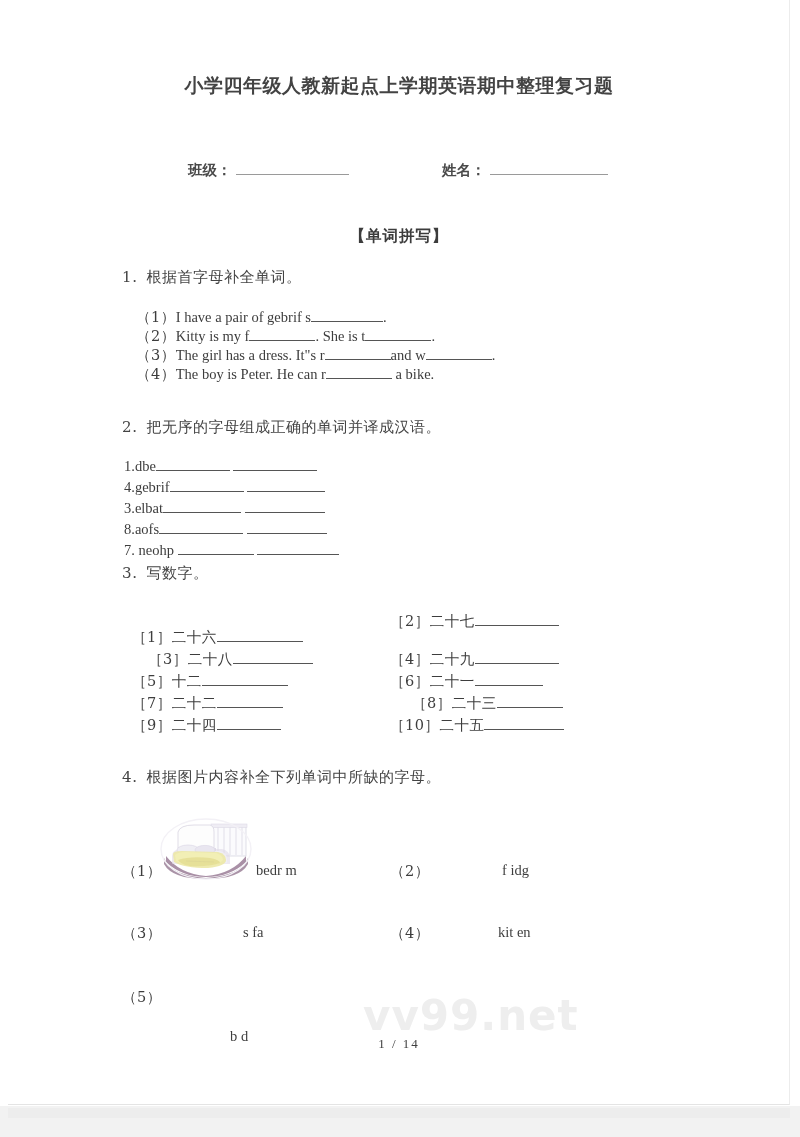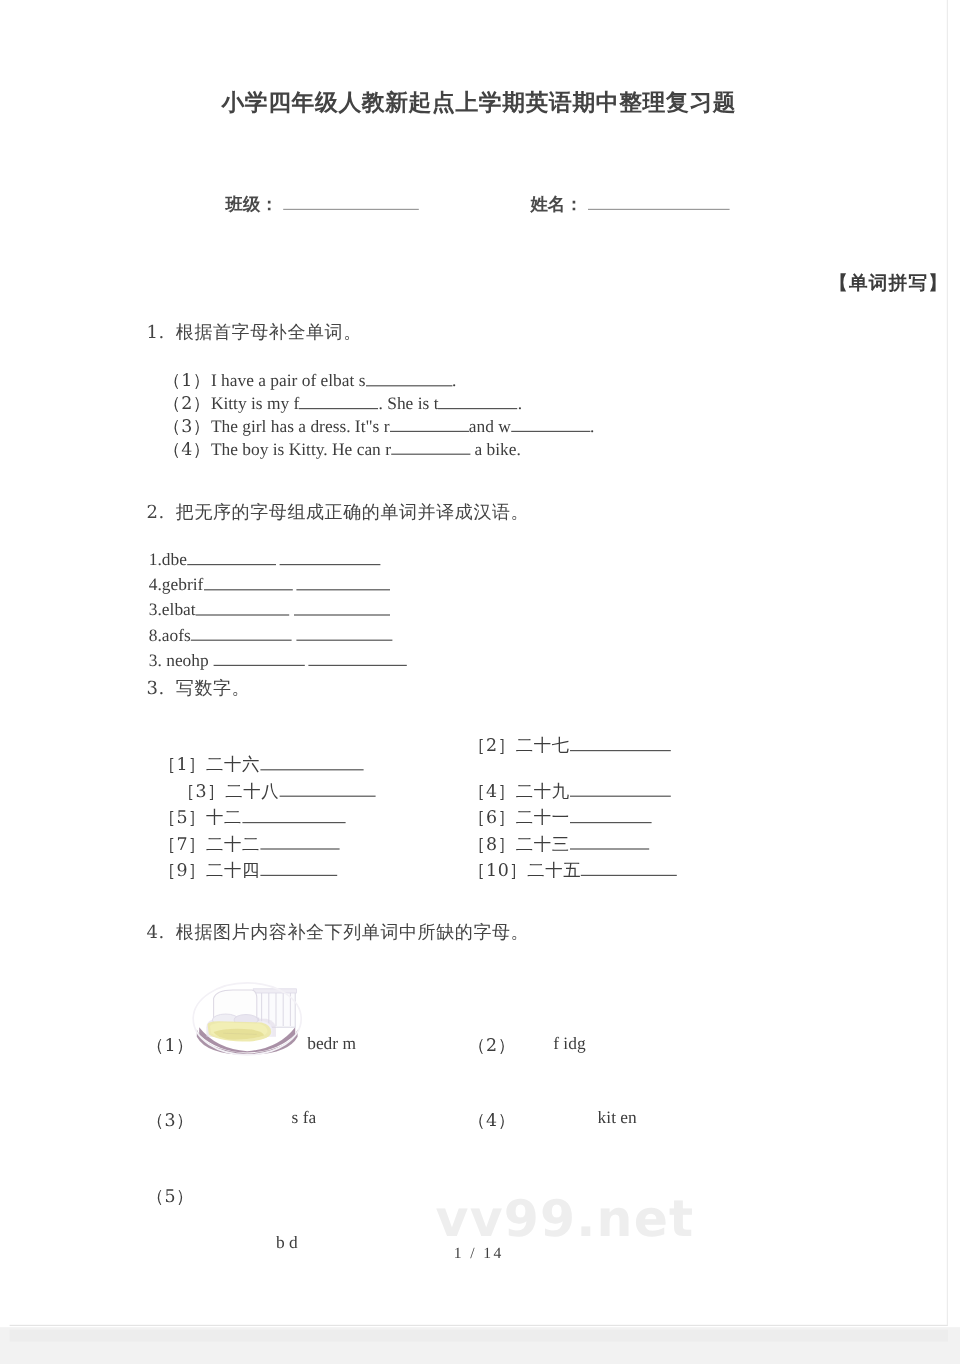--- a/index.html
+++ b/index.html
@@ -97,21 +97,21 @@
     vertical-align: baseline;
     margin-left: 4px;
   }
 
   
   .section-head {
     position: absolute;
     left: 0;
     top: 226px;
     width: 782px;
-    text-align: right;
+    text-align: center;
     font-size: 15.5px;
     font-weight: bold;
     color: #3c3c3c;
     letter-spacing: 1px;
     font-family: "DejaVu Serif", "Liberation Serif", serif;
   }
 
   
   .q-head {
     position: absolute;
@@ -177,52 +177,52 @@
 
     <div class="idrow">
       <div class="field f-class"><span>班级：</span><span class="rule" style="width:113px"></span></div>
       <div class="field f-name"><span>姓名：</span><span class="rule" style="width:118px"></span></div>
     </div>
 
     <div class="section-head">【单词拼写】</div>
 
     <div class="q-head" style="top:268px"><span class="num">1.</span><span class="cn">根据首字母补全单词。</span></div>
 
-    <div class="line" style="left:128px; top:308px"><span class="cn">（1）</span><span>I have a pair of elbat s</span><span class="blank" style="width:72px"></span><span>.</span></div>
+    <div class="line" style="left:128px; top:308px"><span class="cn">（1）</span><span>I have a pair of gebrif s</span><span class="blank" style="width:72px"></span><span>.</span></div>
 
     <div class="line" style="left:128px; top:327px"><span class="cn">（2）</span><span>Kitty is my f</span><span class="blank" style="width:66px"></span><span>. She is t</span><span class="blank" style="width:66px"></span><span>.</span></div>
 
     <div class="line" style="left:128px; top:346px"><span class="cn">（3）</span><span>The girl has a dress. It"s r</span><span class="blank" style="width:66px"></span><span>and w</span><span class="blank" style="width:66px"></span><span>.</span></div>
 
-    <div class="line" style="left:128px; top:365px"><span class="cn">（4）</span><span>The boy is Kitty. He can r</span><span class="blank" style="width:66px"></span><span> a bike.</span></div>
+    <div class="line" style="left:128px; top:365px"><span class="cn">（4）</span><span>The boy is Peter. He can r</span><span class="blank" style="width:66px"></span><span> a bike.</span></div>
 
     <div class="q-head" style="top:418px"><span class="num">2.</span><span class="cn">把无序的字母组成正确的单词并译成汉语。</span></div>
 
     <div class="line" style="left:116px; top:458px"><span>1.dbe</span><span class="blank" style="width:74px"></span><span>&nbsp;</span><span class="blank" style="width:84px"></span></div>
 
     <div class="line" style="left:116px; top:479px"><span>4.gebrif</span><span class="blank" style="width:74px"></span><span>&nbsp;</span><span class="blank" style="width:78px"></span></div>
 
     <div class="line" style="left:116px; top:500px"><span>3.elbat</span><span class="blank" style="width:78px"></span><span>&nbsp;</span><span class="blank" style="width:80px"></span></div>
 
     <div class="line" style="left:116px; top:521px"><span>8.aofs</span><span class="blank" style="width:84px"></span><span>&nbsp;</span><span class="blank" style="width:80px"></span></div>
 
-    <div class="line" style="left:116px; top:542px"><span>3. neohp </span><span class="blank" style="width:76px"></span><span>&nbsp;</span><span class="blank" style="width:82px"></span></div>
+    <div class="line" style="left:116px; top:542px"><span>7. neohp </span><span class="blank" style="width:76px"></span><span>&nbsp;</span><span class="blank" style="width:82px"></span></div>
 
     <div class="q-head" style="top:564px"><span class="num">3.</span><span class="cn">写数字。</span></div>
 
     <div class="line cn" style="left:124px; top:628px"><span>［1］</span><span>二十六</span><span class="blank" style="width:86px"></span></div>
     <div class="line cn" style="left:140px; top:650px"><span>［3］</span><span>二十八</span><span class="blank" style="width:80px"></span></div>
     <div class="line cn" style="left:124px; top:672px"><span>［5］</span><span>十二</span><span class="blank" style="width:86px"></span></div>
     <div class="line cn" style="left:124px; top:694px"><span>［7］</span><span>二十二</span><span class="blank" style="width:66px"></span></div>
     <div class="line cn" style="left:124px; top:716px"><span>［9］</span><span>二十四</span><span class="blank" style="width:64px"></span></div>
 
     <div class="line cn" style="left:382px; top:612px"><span>［2］</span><span>二十七</span><span class="blank" style="width:84px"></span></div>
     <div class="line cn" style="left:382px; top:650px"><span>［4］</span><span>二十九</span><span class="blank" style="width:84px"></span></div>
     <div class="line cn" style="left:382px; top:672px"><span>［6］</span><span>二十一</span><span class="blank" style="width:68px"></span></div>
-    <div class="line cn" style="left:382px; top:694px"><span>［8］</span><span>二十三</span><span class="blank" style="width:66px"></span></div>
+    <div class="line cn" style="left:404px; top:694px"><span>［8］</span><span>二十三</span><span class="blank" style="width:66px"></span></div>
     <div class="line cn" style="left:382px; top:716px"><span>［10］</span><span>二十五</span><span class="blank" style="width:80px"></span></div>
 
     <div class="q-head" style="top:768px"><span class="num">4.</span><span class="cn">根据图片内容补全下列单词中所缺的字母。</span></div>
 
     <svg class="bed-pic" viewBox="0 0 92 62">
       <ellipse cx="46" cy="31" rx="45" ry="30" fill="#ffffff"></ellipse>
       <path d="M4 40 Q10 57 46 60 Q82 57 88 40 L88 46 Q80 61 46 61 Q12 61 4 46 Z" fill="#8e6f8a" opacity="0.75"></path>
       <path d="M6 38 Q20 56 46 58 Q72 56 86 38 L86 44 Q70 59 46 59 Q22 59 6 44 Z" fill="#9a7d96" opacity="0.85"></path>
       <rect x="52" y="8" width="34" height="30" fill="#fbfbfd" stroke="#d8d6e2" stroke-width="0.8"></rect>
       <line x1="58" y1="9" x2="58" y2="37" stroke="#dedbe6" stroke-width="0.9"></line>
@@ -241,21 +241,21 @@
       <path d="M15 37 Q18 34 26 34 L56 35 Q63 37 63 42 Q60 47 44 48 Q24 48 16 43 Z" fill="#f2efb5"></path>
       <path d="M18 42 Q30 38 50 40 Q60 42 60 45 Q48 49 30 48 Q20 46 18 42 Z" fill="#e4dd93" opacity="0.85"></path>
       <path d="M26 43 L54 44" stroke="#d8d094" stroke-width="0.7" opacity="0.7"></path>
       <ellipse cx="46" cy="31" rx="45" ry="30" fill="none" stroke="#f3f1f6" stroke-width="1.4"></ellipse>
     </svg>
 
     <div class="line" style="left:114px; top:862px"><span class="cn">（1）</span></div>
     <div class="line" style="left:248px; top:862px">bedr      m</div>
 
     <div class="line" style="left:382px; top:862px"><span class="cn">（2）</span></div>
-    <div class="line" style="left:453px; top:862px">f  idg</div>
+    <div class="line" style="left:494px; top:862px">f  idg</div>
 
     <div class="line" style="left:114px; top:924px"><span class="cn">（3）</span></div>
     <div class="line" style="left:235px; top:924px">s  fa</div>
 
     <div class="line" style="left:382px; top:924px"><span class="cn">（4）</span></div>
     <div class="line" style="left:490px; top:924px">kit     en</div>
 
     <div class="line" style="left:114px; top:988px"><span class="cn">（5）</span></div>
     <div class="line" style="left:222px; top:1028px">b  d</div>
 

